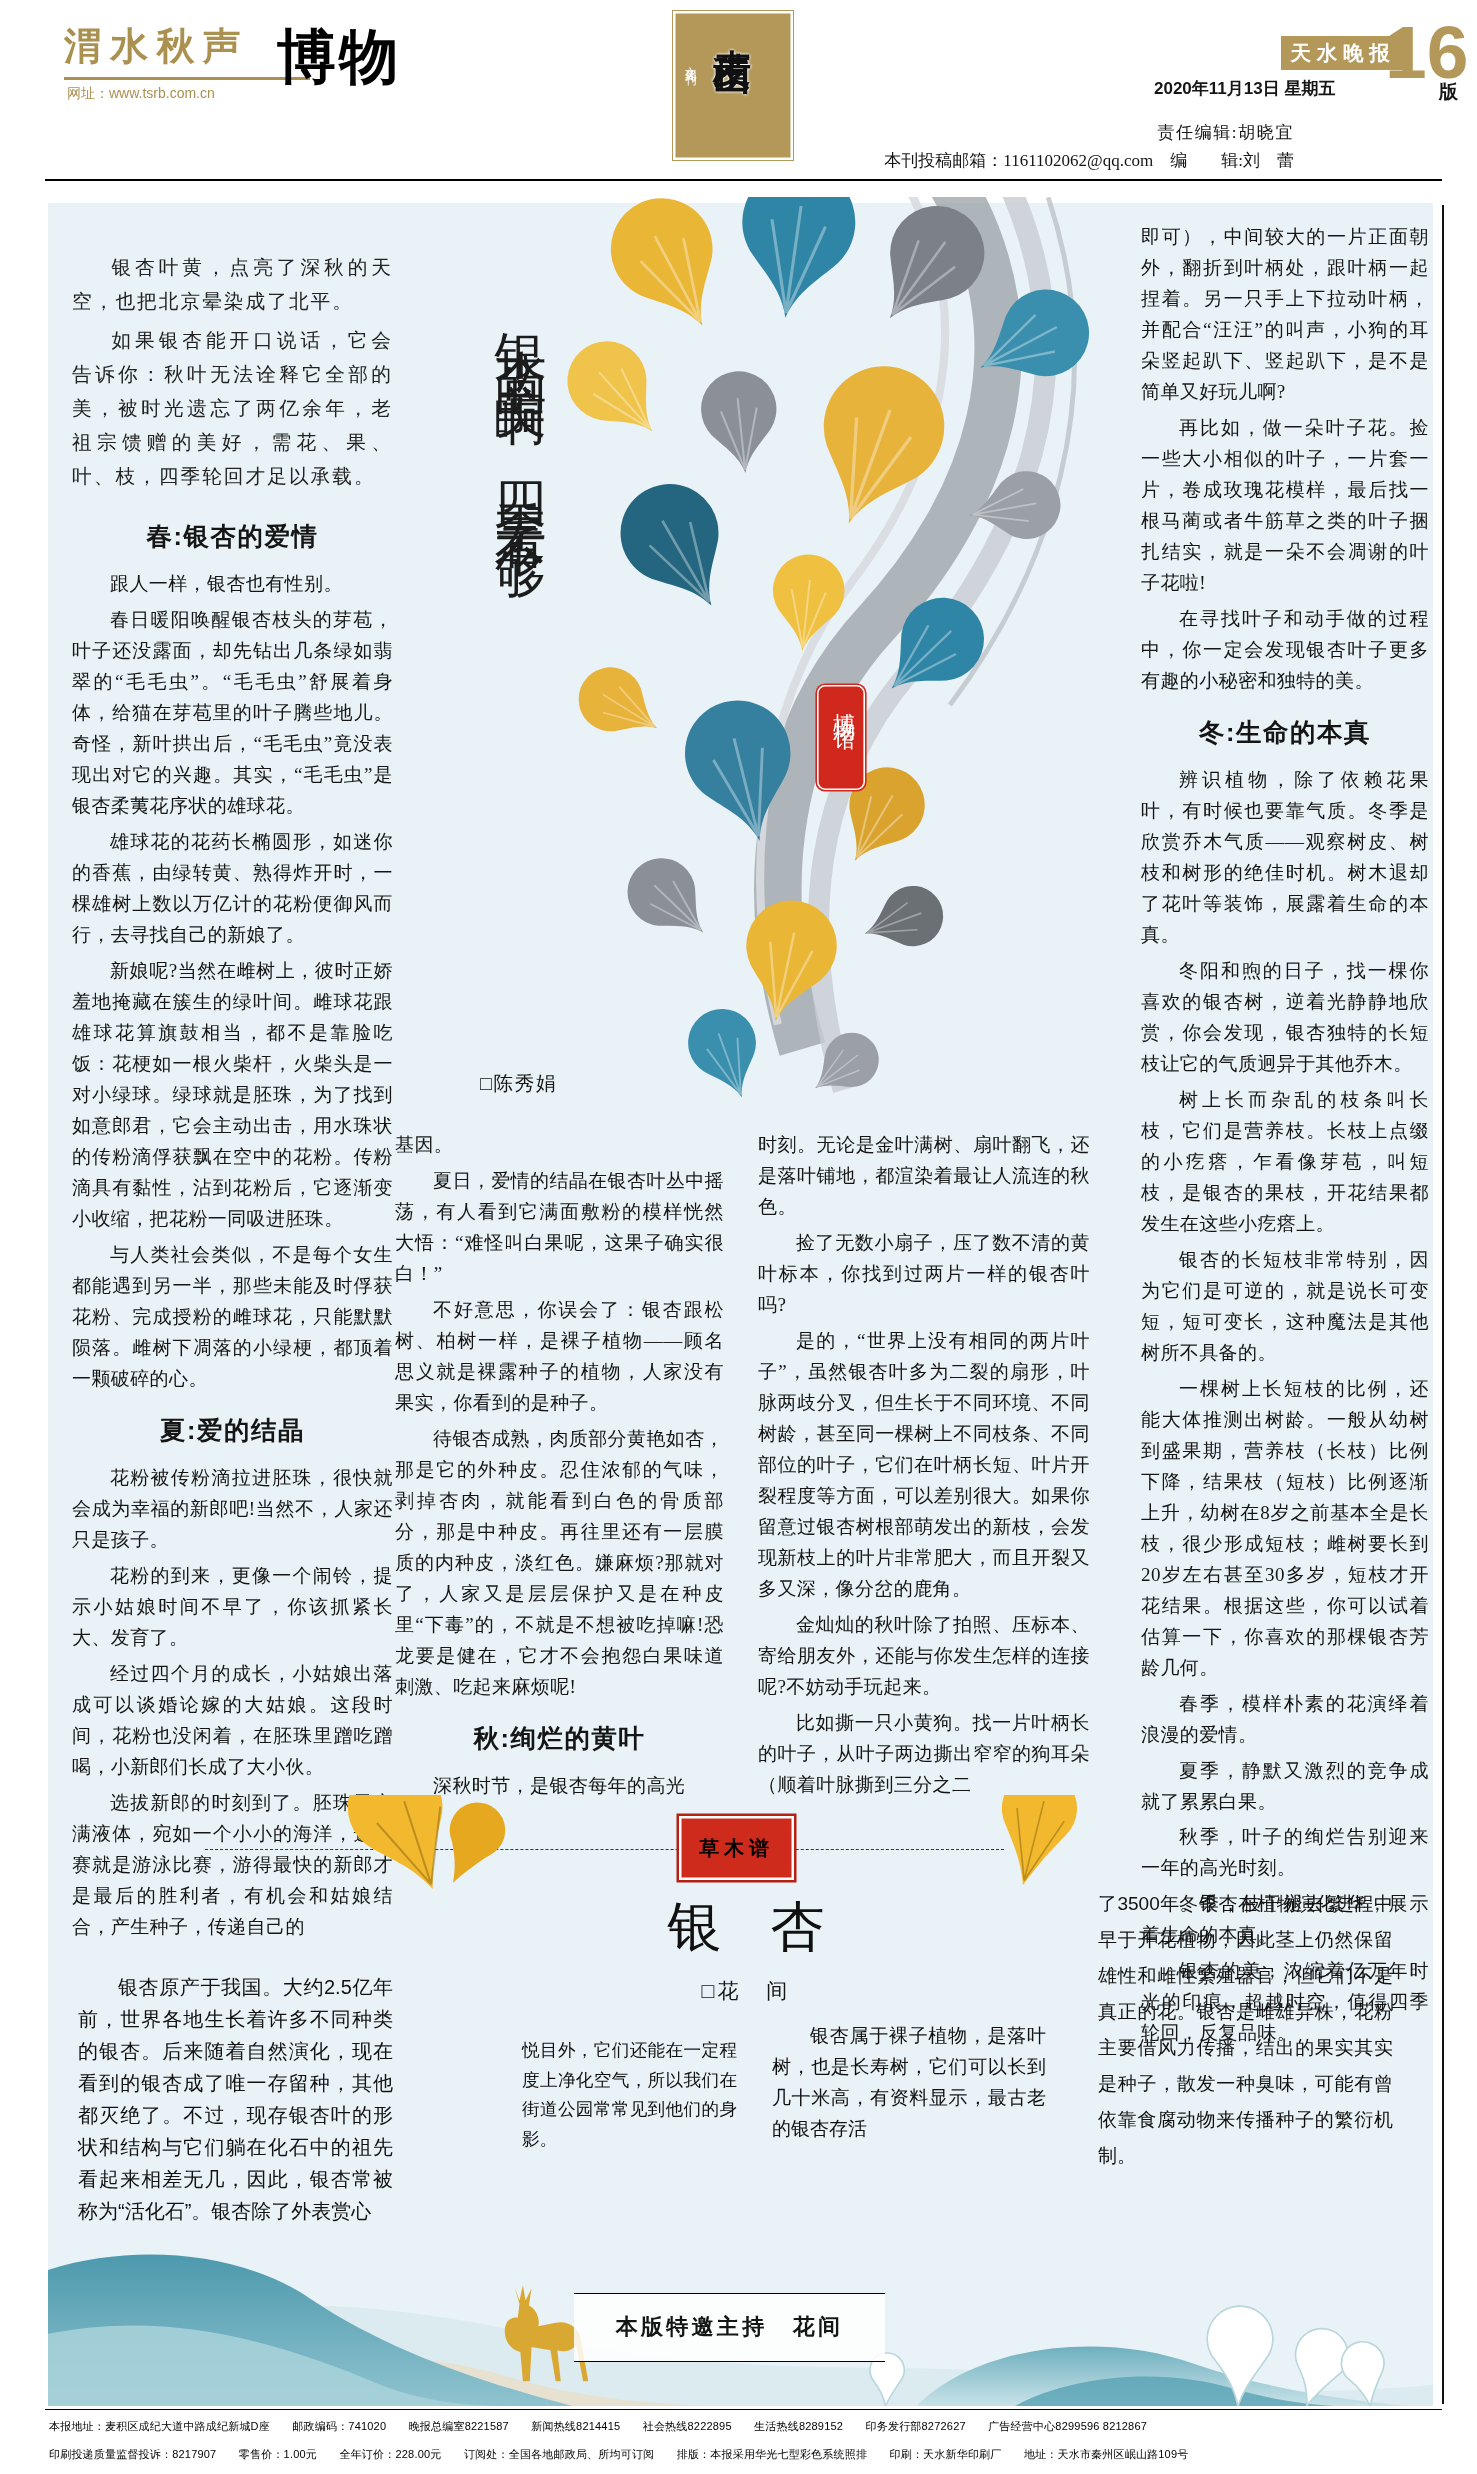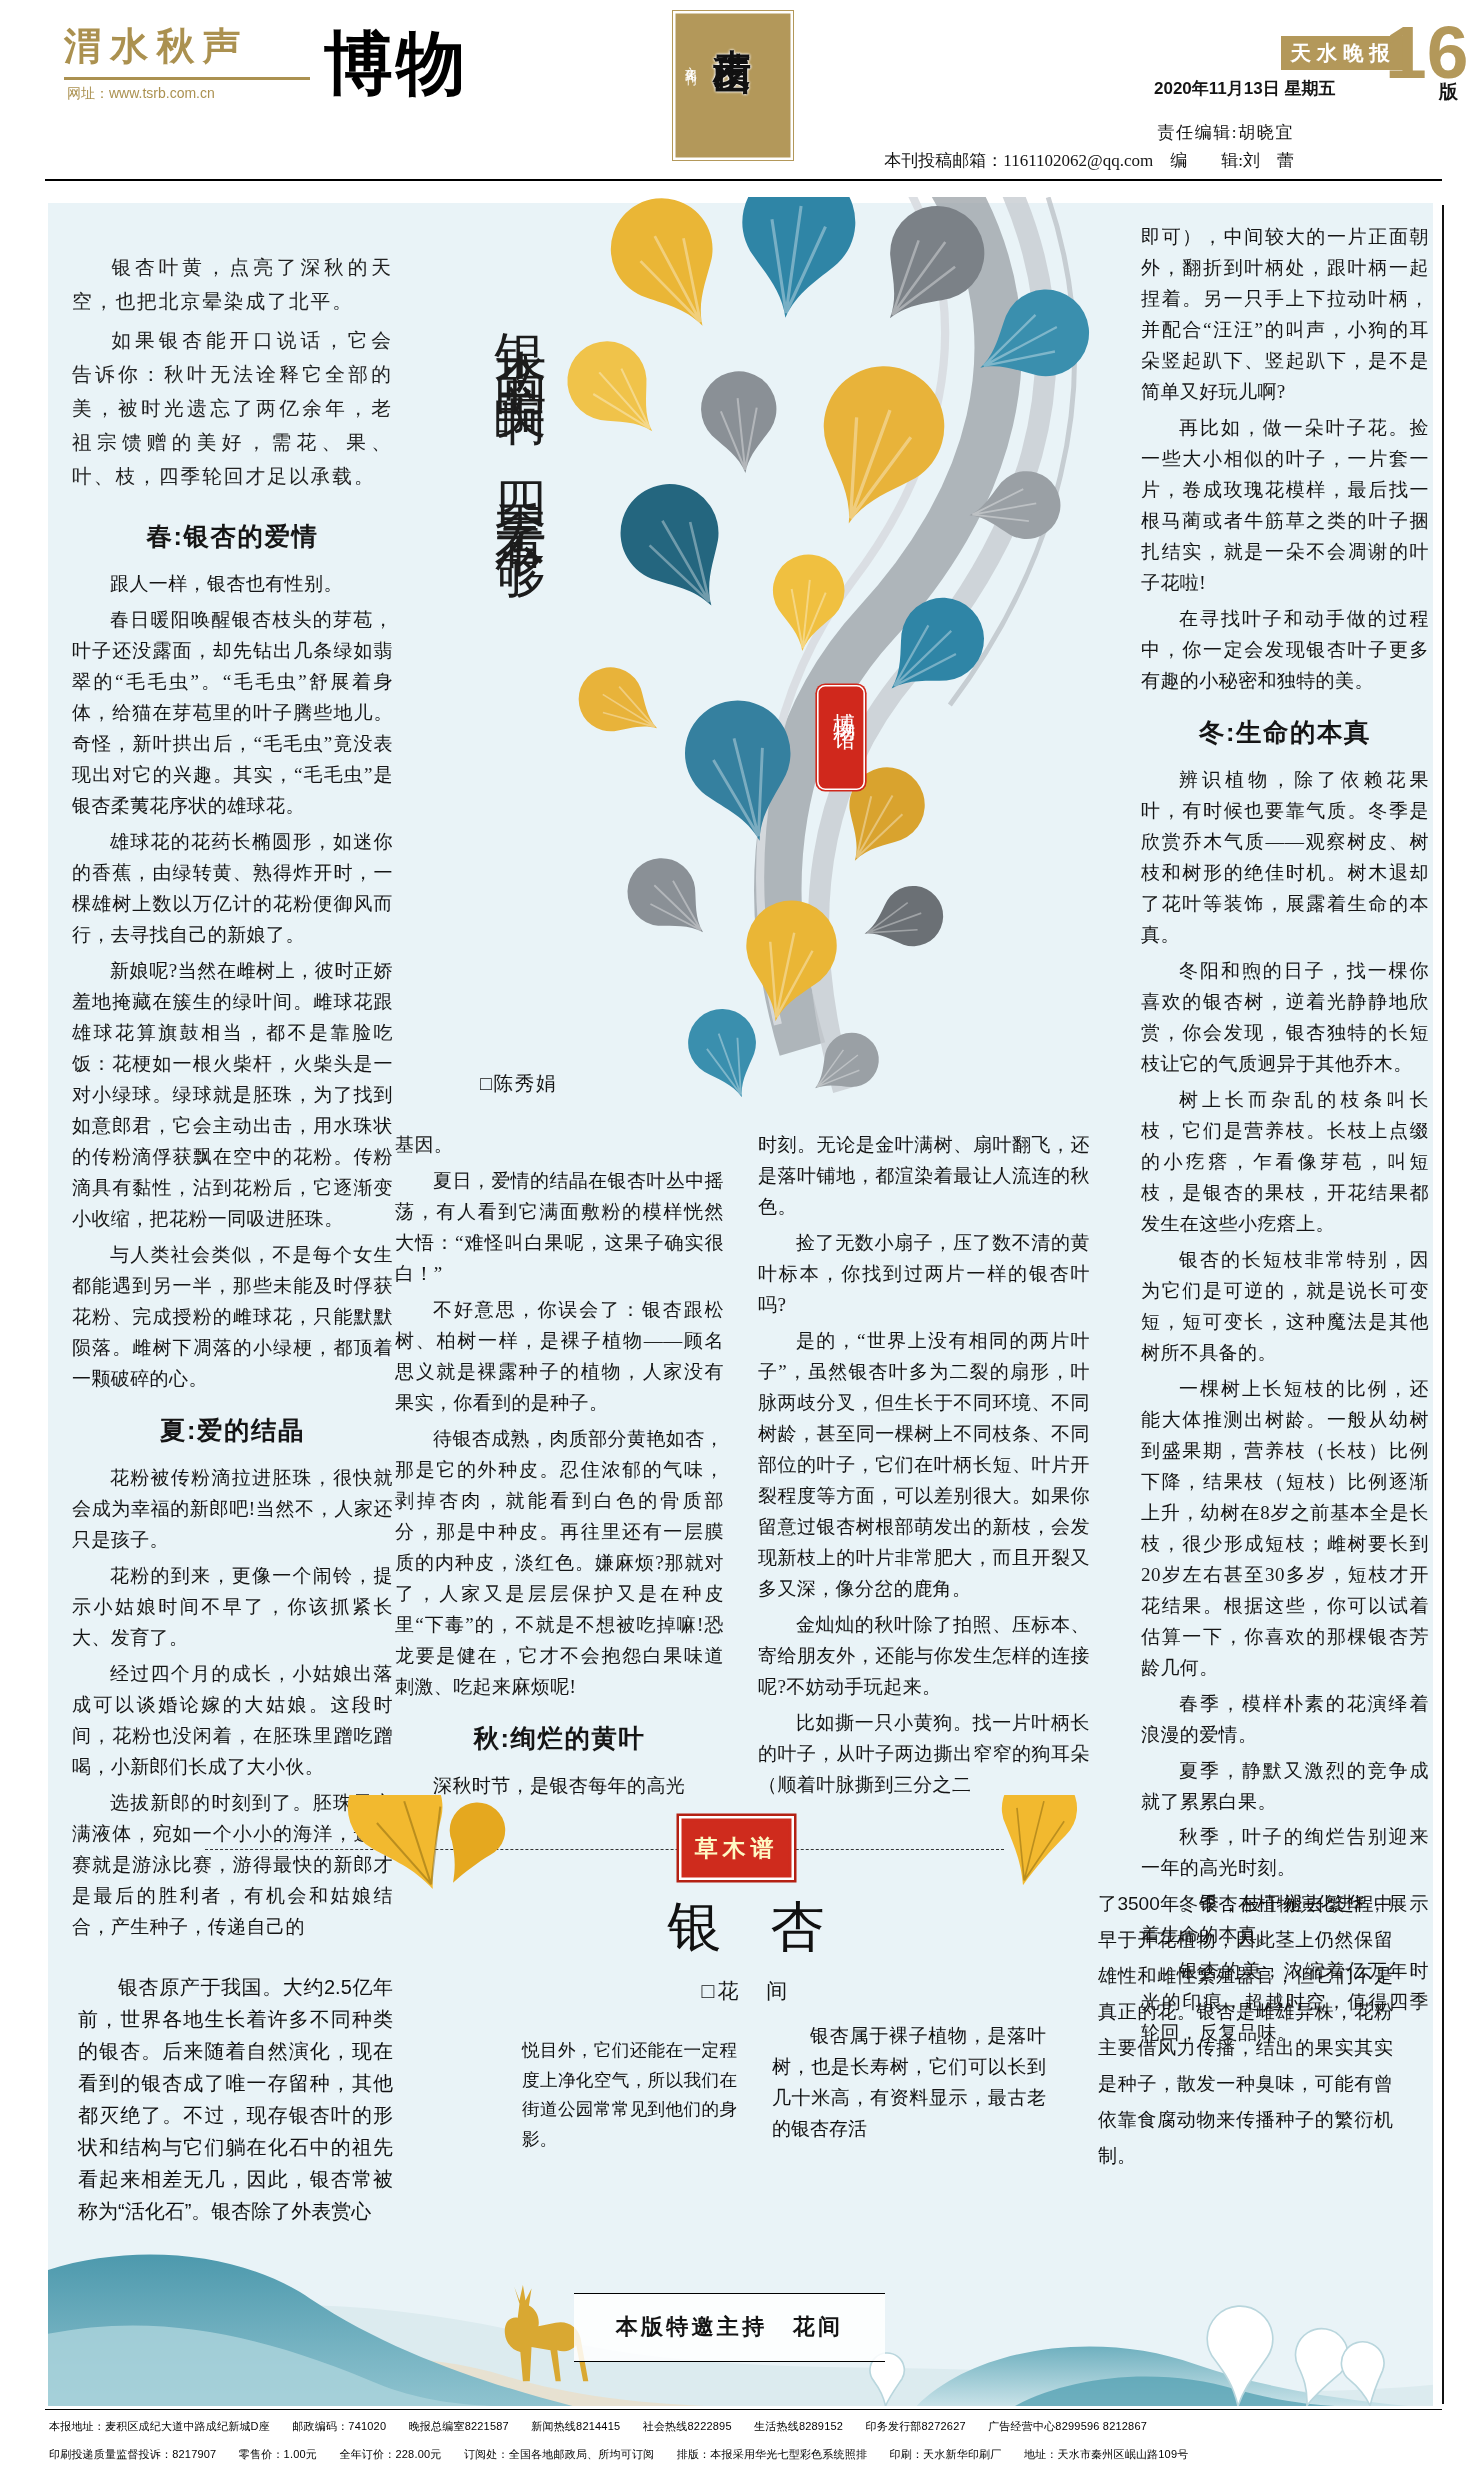--- a/index.html
+++ b/index.html
@@ -5,21 +5,21 @@
   html,body{margin:0;padding:0;background:#fff;}
   #page{position:relative;width:1477px;height:2475px;background:#fff;overflow:hidden;
         font-family:"Liberation Serif","DejaVu Serif",serif;color:#151515;}
   .abs{position:absolute;}
   
   .sec-label{left:64px;top:21px;font-family:"Liberation Sans","DejaVu Sans",sans-serif;
              font-weight:bold;font-size:38px;letter-spacing:8.2px;color:#ab9150;}
   .sec-underline{left:64px;top:77px;width:246px;height:3.3px;background:#ab9150;}
   .site-url{left:67px;top:85px;font-size:14px;color:#ab9150;font-family:"Liberation Sans",sans-serif;}
   .cat-title{left:277px;top:18px;font-family:Liberation Sans, sans-serif;
-             font-weight:900;font-size:69px;letter-spacing:3.3px;color:#000;margin-left:47px;}
+             font-weight:900;font-size:59px;letter-spacing:3.3px;color:#000;}
   .masthead{left:672px;top:9.8px;width:120px;height:149px;background:#b3985a;
             border:1.6px solid #b3985a;box-shadow:inset 0 0 0 2.5px #fff;}
   .masthead-txt{left:33px;top:8.2px;writing-mode:vertical-rl;font-size:38px;font-weight:bold;
                 color:#111;text-shadow:0 0 2.5px #fff,0 0 2.5px #fff;letter-spacing:3.3px;
                 font-family:"Liberation Serif",serif;}
   .masthead-sub{left:9.8px;top:46px;writing-mode:vertical-rl;font-size:11.5px;color:#fff;letter-spacing:2.5px;
                 font-family:"Liberation Sans",sans-serif;}
   .paper-box{left:1281px;top:36px;width:124px;height:34px;background:#b3985a;color:#fff;
              font-family:"Liberation Sans",sans-serif;font-size:20.5px;font-weight:bold;
              letter-spacing:5.7px;text-align:center;line-height:34px;}
@@ -46,21 +46,21 @@
   .vauthor{left:480px;top:1070px;width:115px;font-size:19.7px;letter-spacing:1.6px;}
   .museum-seal{left:817px;top:685px;width:48px;height:105px;background:#d0281c;border-radius:8.2px;
                box-shadow:0 0 0 1.6px #d0281c, inset 0 0 0 1.6px #fff;}
   .museum-seal span{position:absolute;left:12.3px;top:9.8px;writing-mode:vertical-rl;color:#fff;
                     font-size:22px;letter-spacing:7.4px;font-family:"Liberation Sans",sans-serif;}
   
   .dash-line{left:205px;top:1849px;width:799px;border-top:1.6px dashed #333;}
   .stamp{left:679px;top:1816px;width:115px;height:64px;background:#cf2b1d;
          box-shadow:inset 0 0 0 2.5px #fff, inset 0 0 0 5.7px #cf2b1d, 0 0 0 2.5px #b42013;
          text-align:center;}
-  .stamp span{color:#fef9c3;font-size:23px;font-weight:bold;line-height:64px;letter-spacing:4.9px;
+  .stamp span{color:#000000;font-size:20px;font-weight:bold;line-height:64px;letter-spacing:4.9px;
               font-family:"Liberation Sans",sans-serif;}
   .btitle{left:574px;top:1891px;width:344px;text-align:center;font-size:54px;letter-spacing:49px;
           text-indent:49px;color:#111;}
   .bauthor{left:574px;top:1977px;width:344px;text-align:center;font-size:21px;letter-spacing:3.3px;}
   .bcol{position:absolute;text-align:justify;font-family:"Liberation Sans","DejaVu Sans",sans-serif;
         color:#111;}
   .host-box{left:574px;top:2293px;width:311px;height:67px;border-top:1.6px solid #000;
             border-bottom:1.6px solid #000;background:rgba(255,255,255,.85);text-align:center;}
   .host-box span{font-size:22px;line-height:66px;letter-spacing:3.3px;font-weight:bold;}
   

